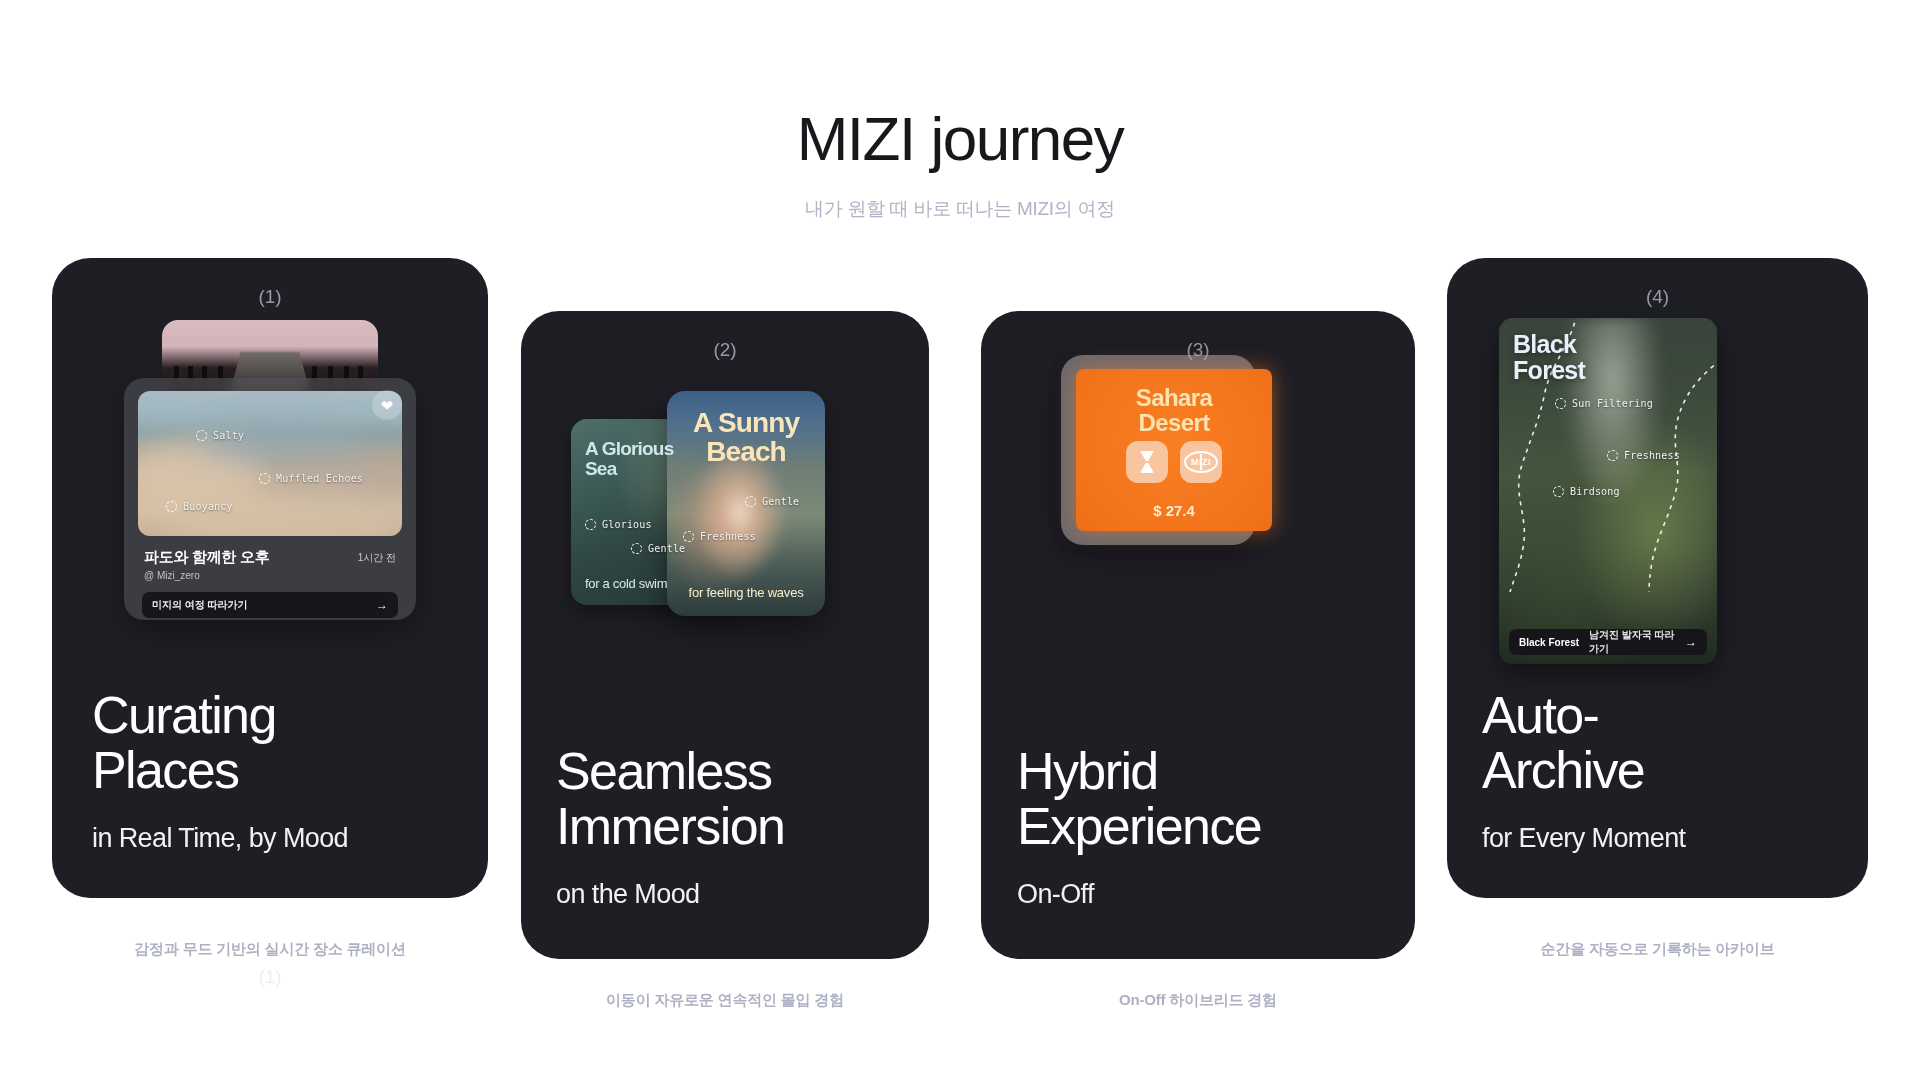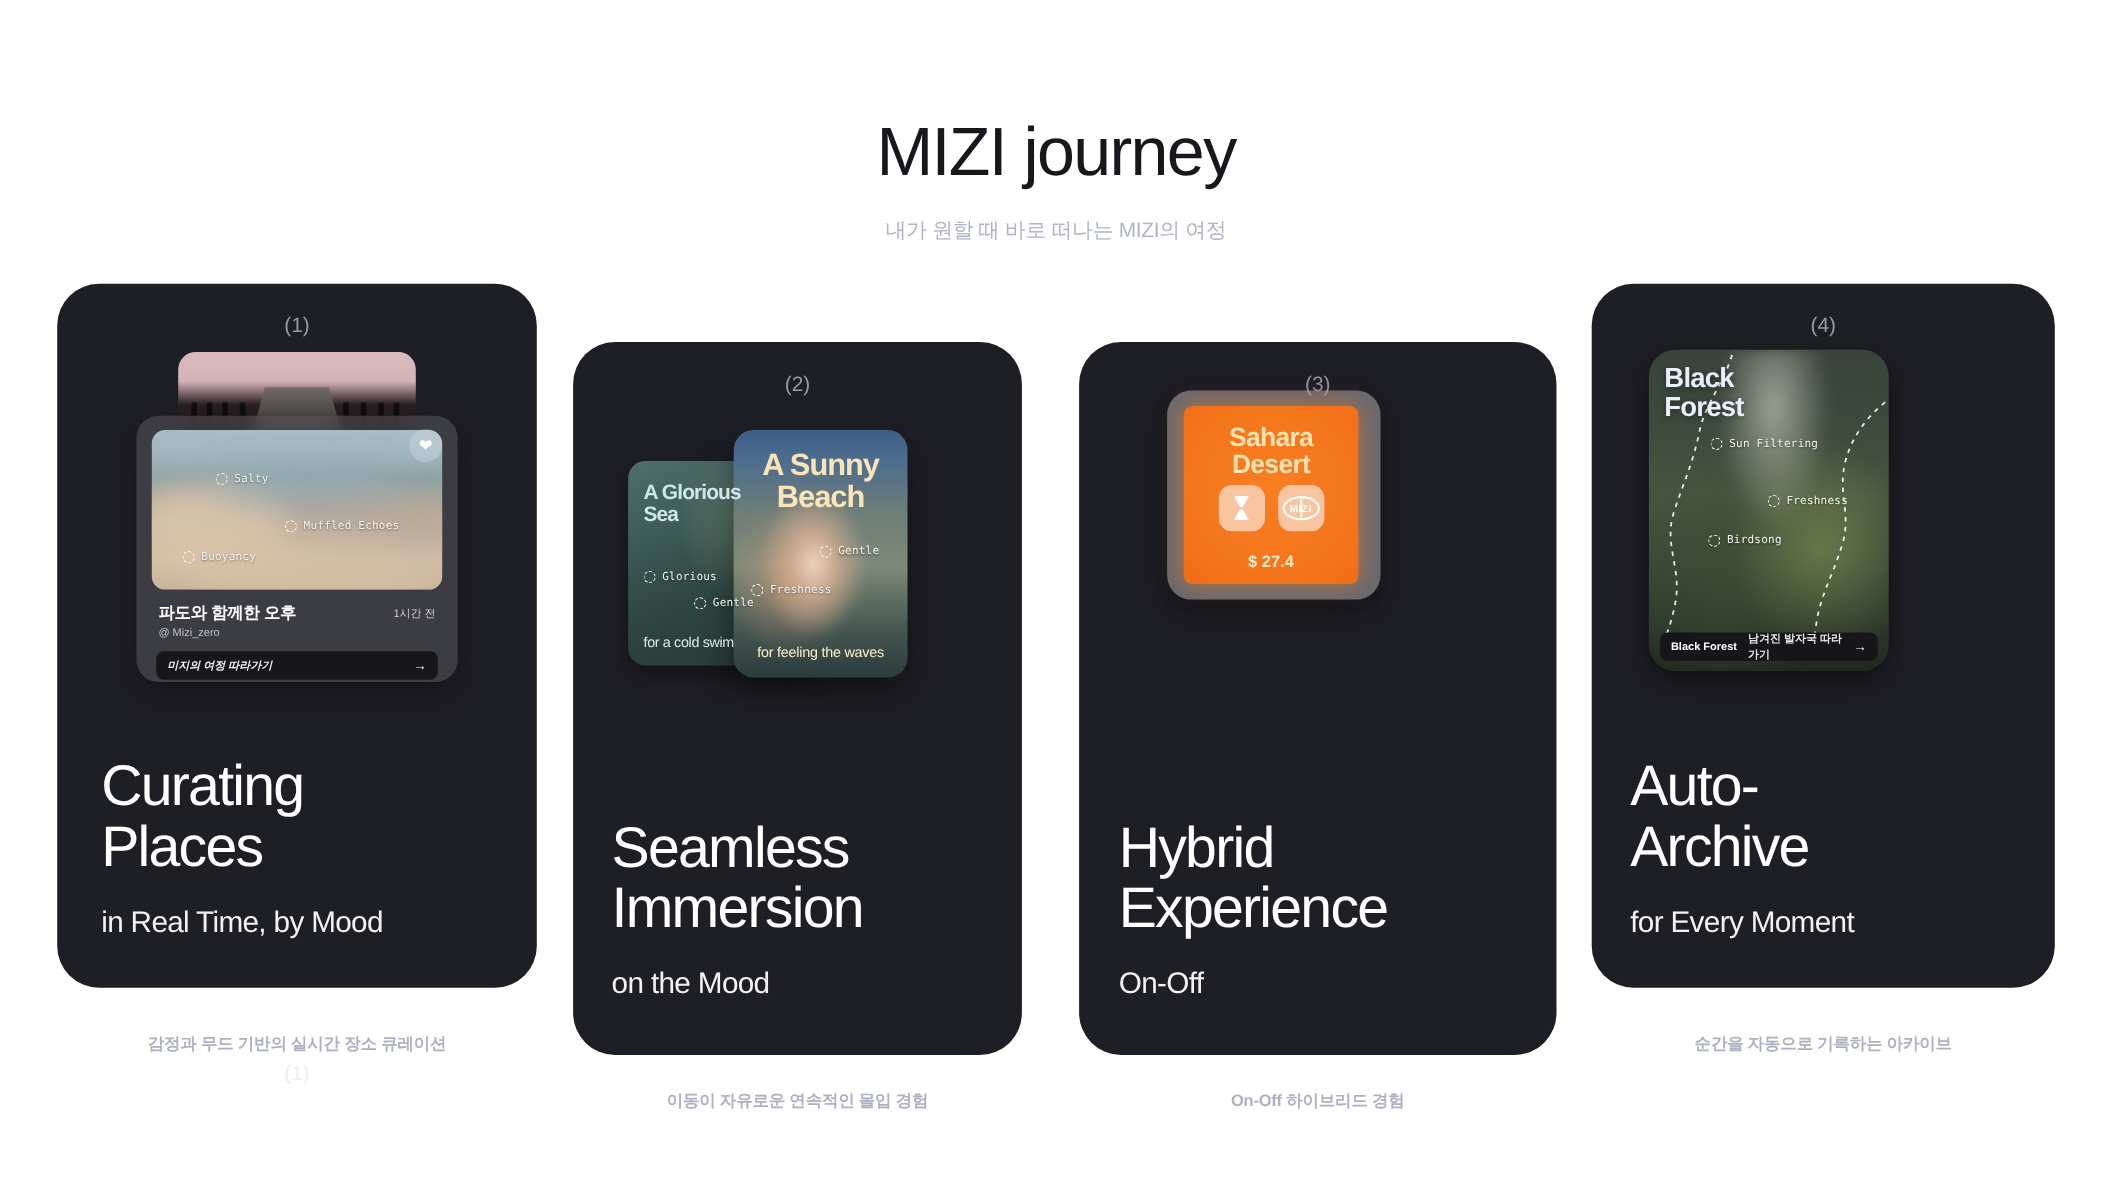--- a/index.html
+++ b/index.html
@@ -161,21 +161,21 @@
   .c1-user {
     position: absolute; left: 20px; top: 192px;
     font-size: 10px; color: #c3c3ca;
   }
   .c1-cta {
     position: absolute; left: 18px; right: 18px; top: 214px; height: 26px;
     background: #17171b; border-radius: 7px;
     display: flex; align-items: center; justify-content: space-between;
     padding: 0 10px;
   }
-  .c1-cta span.lbl { font-size: 10px; color: #f1f1f3; font-weight: 600; font-style: italic; }
+  .c1-cta span.lbl { font-size: 10px; color: #f1f1f3; font-weight: 600; }
   .arrow { font-size: 12px; color: #ffffff; }
 
   
   .c2-stack { position: absolute; left: 50px; top: 80px; width: 310px; height: 230px; }
   .c2-back {
     position: absolute; left: 0; top: 28px; width: 172px; height: 186px;
     border-radius: 16px;
     overflow: hidden;
     background:
       linear-gradient(160deg, #4e6f6a 0%, #3d5b57 30%, #2f4642 60%, #253735 100%);
@@ -227,21 +227,21 @@
   }
 
   
   .c3-wrap {
     position: absolute; left: 80px; top: 44px; width: 194px; height: 190px;
     border-radius: 22px;
     background: rgba(160,160,165,0.58);
     box-shadow: 0 10px 30px rgba(0,0,0,0.4);
   }
   .c3-tile {
-    position: absolute; left: 15px; top: 14px; width: 159px; height: 162px;
+    position: absolute; left: 15px; top: 14px; width: 196px; height: 162px;
     border-radius: 8px;
     background: radial-gradient(circle at 50% 45%, #fa7e22 0%, #f4761d 55%, #ef6f17 100%);
     box-shadow: 0 0 22px rgba(250,128,34,0.55);
   }
   .c3-title {
     position: absolute; left: 0; right: 0; top: 16px;
     text-align: center;
     font-size: 24px; font-weight: 700; letter-spacing: -0.6px;
     color: #fde2b2; line-height: 1.05; white-space: pre-line;
   }
@@ -276,22 +276,22 @@
     background:#ffffff; transform: translateX(-50%);
   }
   .c3-price {
     position: absolute; left: 0; right: 0; bottom: 12px;
     text-align: center;
     font-size: 15px; font-weight: 600; color: #ffeccd;
   }
 
   
   .c4-wrap {
-    position: absolute; left: 52px; top: 60px; width: 218px; height: 292px;
-    border-radius: 24px; overflow: hidden;
+    position: absolute; left: 52px; top: 60px; width: 218px; height: 346px;
+    border-radius: 14px; overflow: hidden;
     background:
       linear-gradient(to bottom, #39433b 0%, #3c4a3c 22%, #46553f 45%,
                       #3d4b38 65%, #2e3a2c 85%, #20281f 100%);
     box-shadow: 0 10px 26px rgba(0,0,0,0.45);
   }
   .c4-wrap::after {
     content:""; position:absolute; inset:0;
     background:
       radial-gradient(ellipse at 52% 18%, rgba(230,235,220,0.55), transparent 32%),
       radial-gradient(ellipse at 72% 62%, rgba(150,175,95,0.45), transparent 38%),

